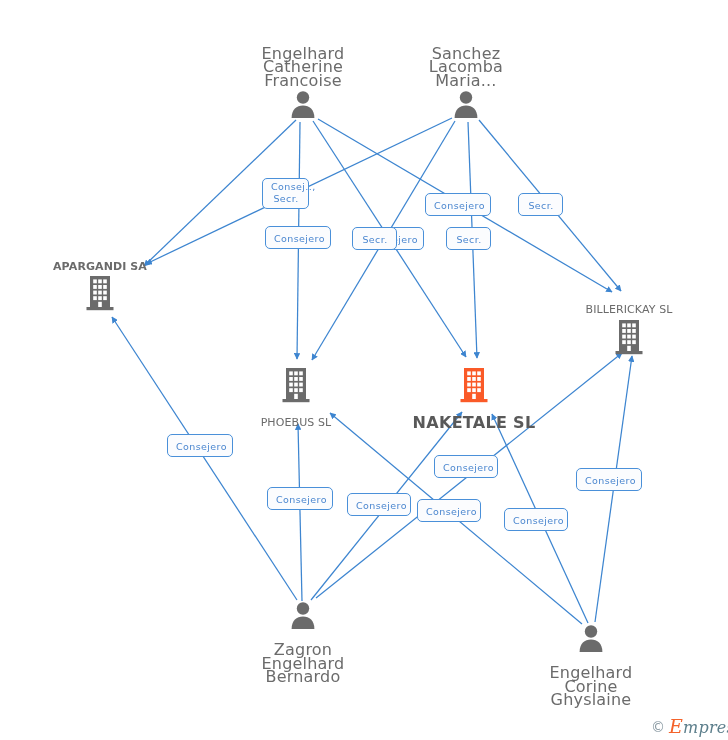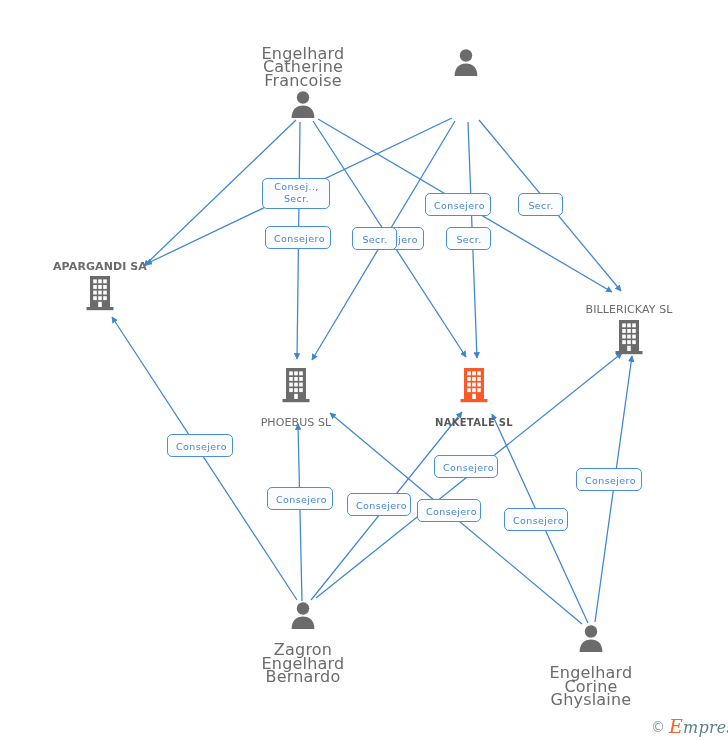--- a/index.html
+++ b/index.html
@@ -47,21 +47,21 @@
     letter-spacing: 0.2px;
     white-space: pre-line;
   }
   .node-label.company {
     font-size: 11px;
     letter-spacing: 0.1px;
   }
   .node-label.focus {
     color: #595959;
     font-weight: bold;
-    font-size: 10px;
+    font-size: 16px;
     letter-spacing: 0.3px;
   }
   .node.label-above .node-label { margin-bottom: 2px; }
   .node.label-below .node-label { margin-top: 13px; }
 
   
   .edge-label {
     position: absolute;
     background: #fbfcfe;
     border: 1.3px solid #4a90d9;
@@ -135,20 +135,23 @@
       <div class="node label-above" style="left: 303px; top: 46.5px;">
         <div class="node-label">Engelhard
 Catherine
 Francoise</div>
         <span class="node-glyph"><svg width="30" height="30" viewBox="0 0 30 30" xmlns="http://www.w3.org/2000/svg">
             <circle cx="15" cy="8.5" r="6.2" fill="#6b6b6b"></circle>
             <path d="M3.6 29 C3.6 20.5 8.6 16.6 15 16.6 C21.4 16.6 26.4 20.5 26.4 29 Z" fill="#6b6b6b"></path>
           </svg></span>
       </div>
       <div class="node label-above" style="left: 466px; top: 46.5px;">
+        <div class="node-label">Sanchez
+Lacomba
+Maria...</div>
         <span class="node-glyph"><svg width="30" height="30" viewBox="0 0 30 30" xmlns="http://www.w3.org/2000/svg">
             <circle cx="15" cy="8.5" r="6.2" fill="#6b6b6b"></circle>
             <path d="M3.6 29 C3.6 20.5 8.6 16.6 15 16.6 C21.4 16.6 26.4 20.5 26.4 29 Z" fill="#6b6b6b"></path>
           </svg></span>
       </div>
       <div class="node label-above" style="left: 100px; top: 259.5px; font-weight: bold;">
         <div class="node-label company">APARGANDI SA</div>
         <span class="node-glyph"><svg width="30" height="36" viewBox="0 0 30 36" xmlns="http://www.w3.org/2000/svg">
             <rect x="5" y="1" width="20" height="31" fill="#6b6b6b"></rect>
             <rect x="1.5" y="32" width="27" height="3.2" fill="#6b6b6b"></rect>
@@ -240,21 +243,21 @@
         <span class="node-glyph"><svg width="30" height="30" viewBox="0 0 30 30" xmlns="http://www.w3.org/2000/svg">
             <circle cx="15" cy="8.5" r="6.2" fill="#6b6b6b"></circle>
             <path d="M3.6 29 C3.6 20.5 8.6 16.6 15 16.6 C21.4 16.6 26.4 20.5 26.4 29 Z" fill="#6b6b6b"></path>
           </svg></span>
         <div class="node-label">Engelhard
 Corine
 Ghyslaine</div>
       </div>
     </div>
   <div id="labels-layer">
-      <div class="edge-label two-line" style="left: 262px; top: 178px; width: 68px;">Consej..,
+      <div class="edge-label two-line" style="left: 262px; top: 178px; width: 47px;">Consej..,
 Secr.</div>
       <div class="edge-label" style="left: 265px; top: 226px; width: 66px;">Consejero</div>
       <div class="edge-label" style="left: 358px; top: 227px; width: 66px;">Consejero</div>
       <div class="edge-label" style="left: 352px; top: 227px; width: 45px;">Secr.</div>
       <div class="edge-label" style="left: 425px; top: 193px; width: 66px;">Consejero</div>
       <div class="edge-label" style="left: 518px; top: 193px; width: 45px;">Secr.</div>
       <div class="edge-label" style="left: 446px; top: 227px; width: 45px;">Secr.</div>
       <div class="edge-label" style="left: 167px; top: 434px; width: 66px;">Consejero</div>
       <div class="edge-label" style="left: 267px; top: 487px; width: 66px;">Consejero</div>
       <div class="edge-label" style="left: 347px; top: 493px; width: 64px;">Consejero</div>

